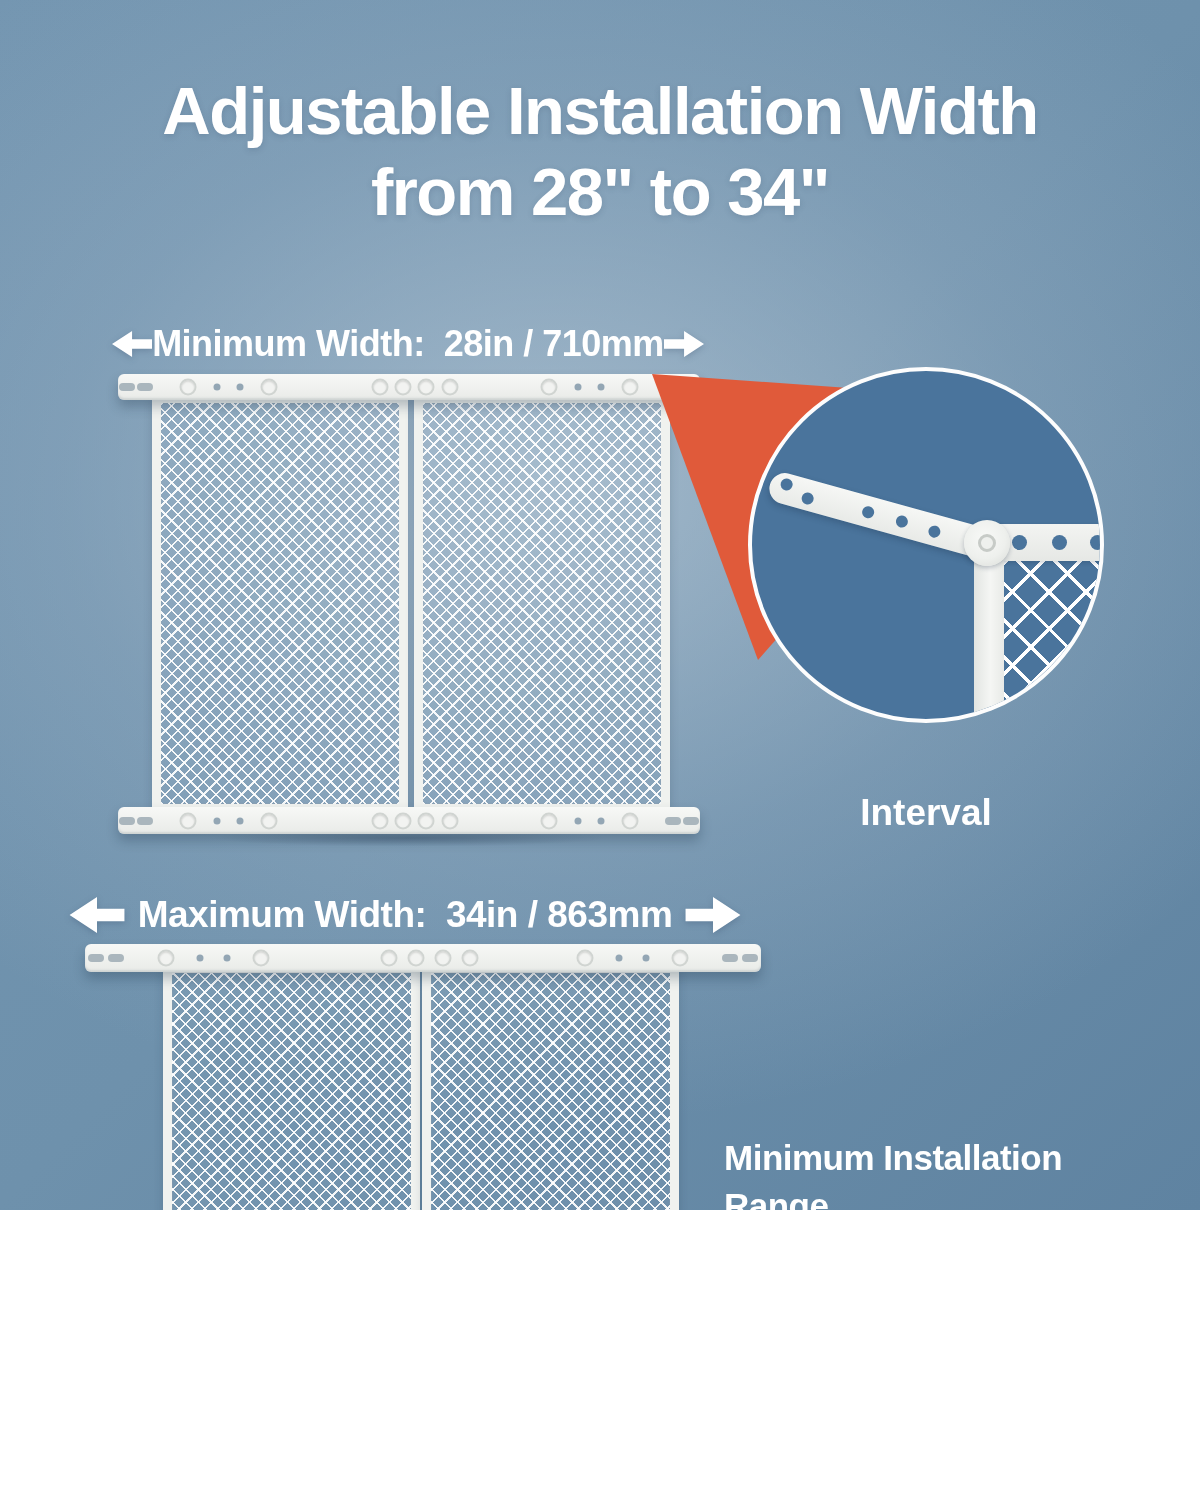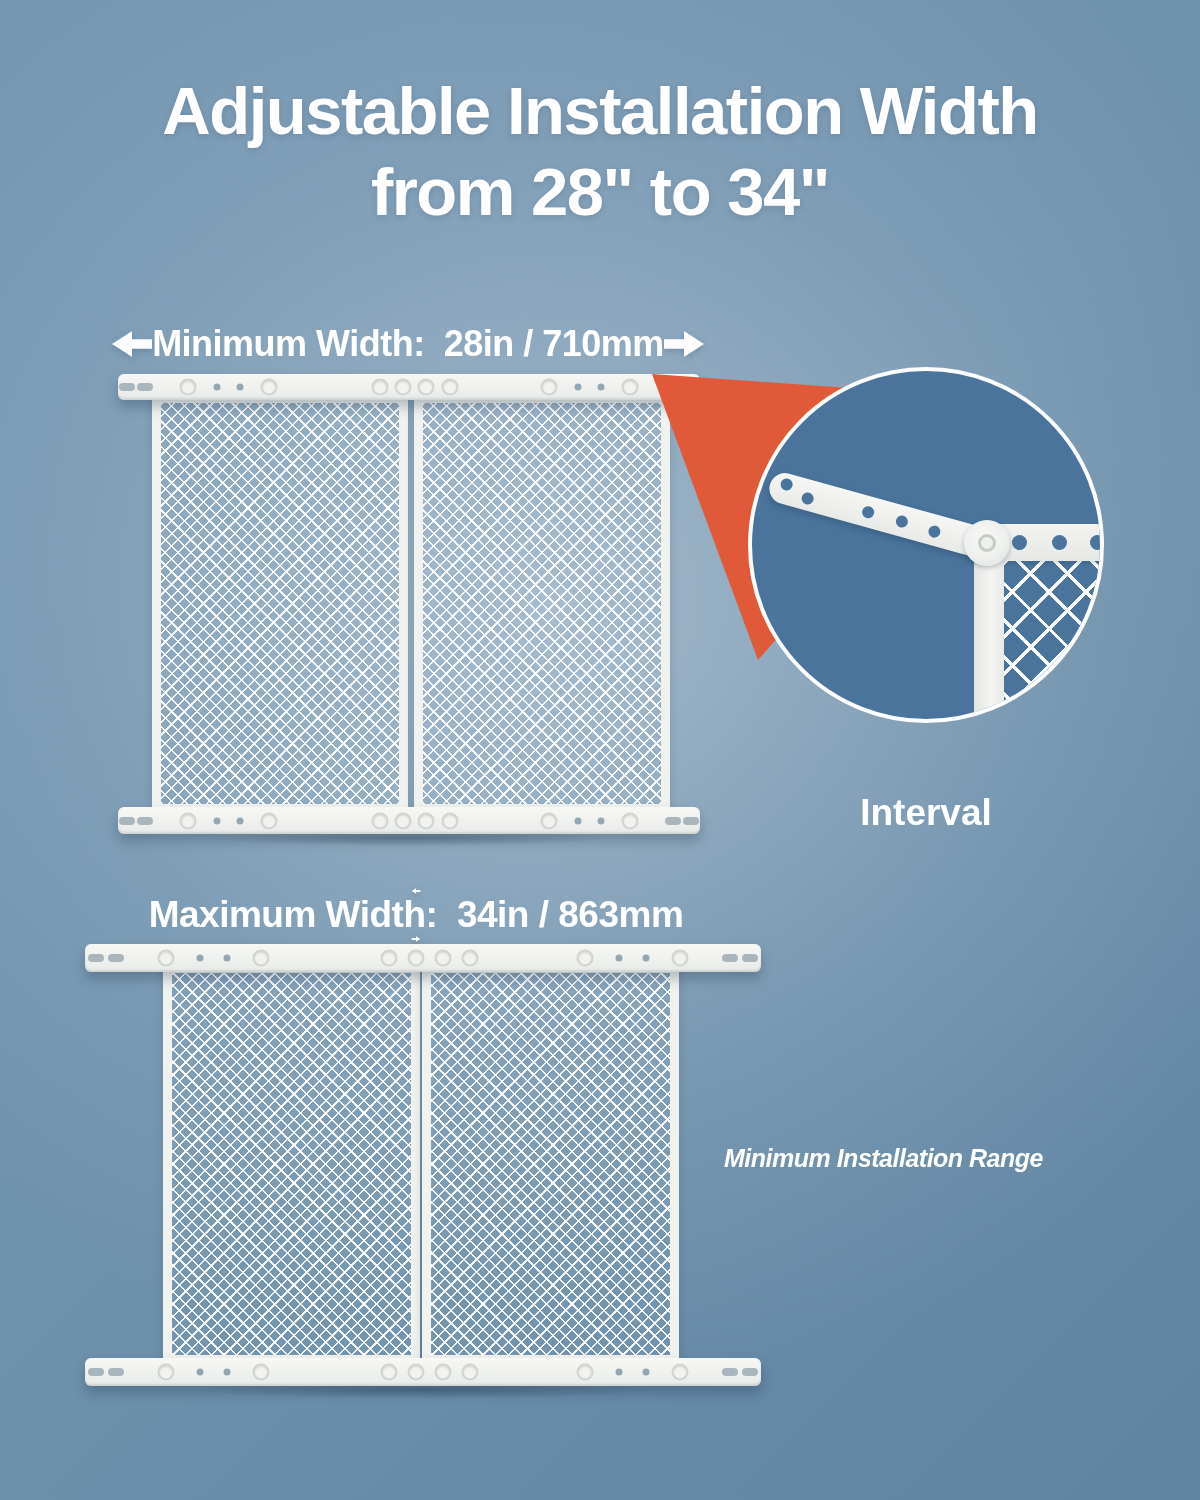--- a/index.html
+++ b/index.html
@@ -1,18 +1,18 @@
 <!DOCTYPE html>
 <html><head>
 <meta charset="utf-8">
 <style>
   html,body{margin:0;padding:0;}
   .canvas{
     position:relative;
-    width:1200px;height:1500px;
+    width:1200px;height:1210px;
     overflow:hidden;
     font-family:"Liberation Sans","DejaVu Sans",sans-serif;
     background:
       radial-gradient(90% 68% at 46% 40%, rgba(196,210,222,.60) 0%, rgba(162,183,202,.30) 45%, rgba(120,150,175,0) 78%),
       linear-gradient(135deg,#7496b1 0%,#6e91ac 50%,#5f83a1 100%);
   }
 
   
   .title{
     position:absolute;left:0;top:70px;width:100%;
@@ -20,21 +20,21 @@
     font-size:67px;line-height:81px;letter-spacing:-1.5px;
     text-shadow:0 2px 6px rgba(40,60,90,.18);
   }
 
   
   .measure-row{
     position:absolute;display:flex;align-items:center;justify-content:flex-end;
     color:#fff;font-weight:bold;
   }
   .row-min{left:112px;top:318px;width:592px;height:52px;font-size:36px;}
-  .row-max{left:80px;top:888px;width:672px;height:54px;font-size:37px;flex-direction:column;}
+  .row-max{left:69px;top:888px;width:672px;height:54px;font-size:37px;}
   .measure-row .lbl{flex:1;text-align:center;letter-spacing:-0.5px;white-space:nowrap;}
   .arrow-svg{display:block;filter:drop-shadow(0 2px 3px rgba(40,60,90,.25));}
 
   
   .product{position:absolute;}
   .product-min{left:118px;top:374px;width:582px;height:460px;}
   .product-max{left:85px;top:944px;width:676px;height:442px;}
   .product::after{
     content:'';position:absolute;left:3%;right:3%;bottom:-16px;height:24px;
     background:radial-gradient(50% 50% at 50% 50%, rgba(25,45,70,.30), rgba(25,45,70,0) 72%);
@@ -123,21 +123,21 @@
   }
 
   .callout-caption{
     position:absolute;left:776px;top:744px;width:300px;z-index:6;
     text-align:center;color:#fff;font-weight:bold;font-size:37px;line-height:46px;
   }
 
   
   .note{
     position:absolute;left:724px;top:1134px;width:440px;
-    color:#fff;font-weight:bold;font-size:25px;line-height:48px;letter-spacing:-0.5px;font-style:italic;
+    color:#fff;font-weight:bold;font-size:35px;line-height:48px;letter-spacing:-0.5px;
   }
 </style>
 </head>
 <body>
 
 <div class="canvas">
 
   <div class="title">
     <span>Adjustable Installation Width</span><br>
     <span>from 28" to 34"</span>

